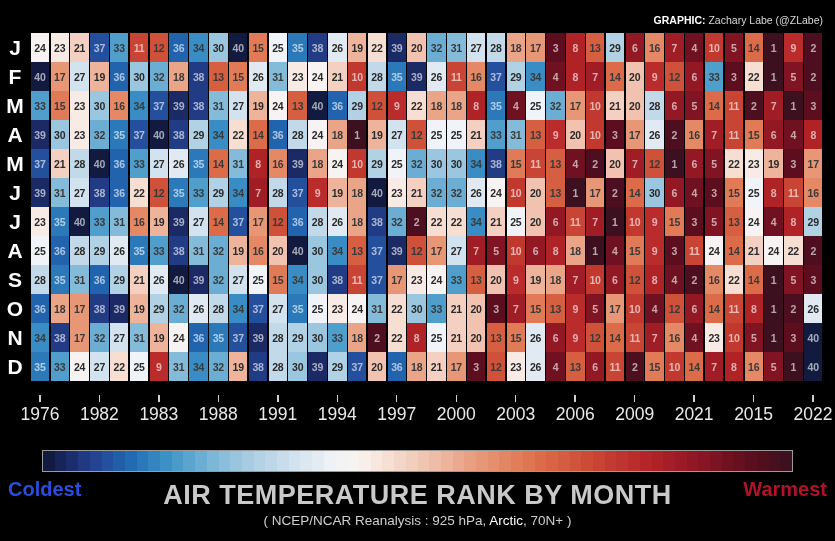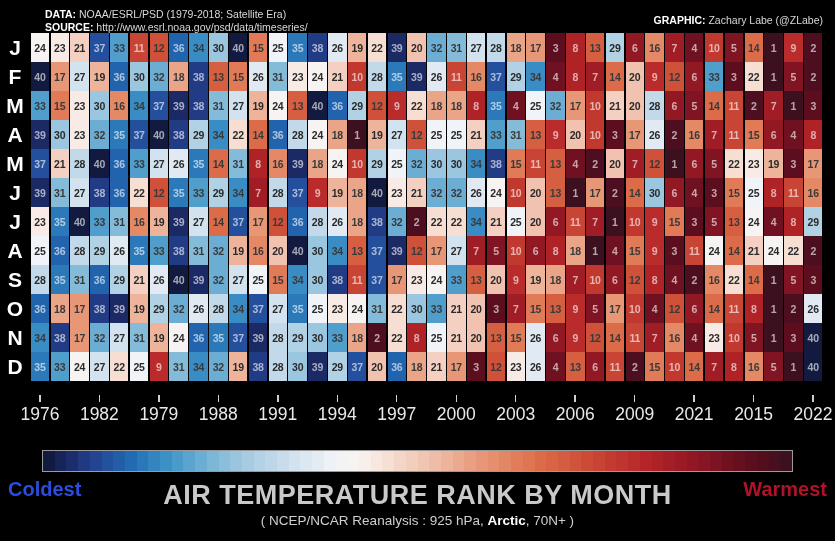--- a/index.html
+++ b/index.html
@@ -35,31 +35,27 @@
 
   #coldest{position:absolute;left:8px;top:478px;color:#2b4ddf;
            font-size:20px;font-weight:bold;}
   #warmest{position:absolute;right:8px;top:478px;color:#b01327;
            font-size:20px;font-weight:bold;}
 
   #title{position:absolute;left:0;right:0;top:480px;text-align:center;
          color:#c9c9c9;font-size:27px;font-weight:bold;letter-spacing:0.5px;}
   #subtitle{position:absolute;left:0;right:0;top:513px;text-align:center;
             color:#cfcfcf;font-size:13.5px;}
-  #subtitle b{color:#ffffff;font-weight:bold;}
+  #subtitle b{color:#ffffff;font-weight:normal;}
 </style>
 </head>
 <body>
 
 <div id="stage">
 
-  <div class="credit" id="credit-left">
-    <div><b>DATA:</b><span> NOAA/ESRL/PSD (1979-2018; Satellite Era)</span></div>
-    <div><b>SOURCE:</b><span> http://www.esrl.noaa.gov/psd/data/timeseries/</span></div>
-  </div>
 
   <div class="credit" id="credit-right">
     <b>GRAPHIC:</b><span> Zachary Labe (@ZLabe)</span>
   </div>
 
   <div class="mlabels" id="month-labels">
       <div class="mlab">J</div>
       <div class="mlab">F</div>
       <div class="mlab">M</div>
       <div class="mlab">A</div>
@@ -591,21 +587,21 @@
         <div class="tick" style="left: calc(53.75% - 0.7px);"></div>
         <div class="tick" style="left: calc(61.25% - 0.7px);"></div>
         <div class="tick" style="left: calc(68.75% - 0.7px);"></div>
         <div class="tick" style="left: calc(76.25% - 0.7px);"></div>
         <div class="tick" style="left: calc(83.75% - 0.7px);"></div>
         <div class="tick" style="left: calc(91.25% - 0.7px);"></div>
         <div class="tick" style="left: calc(98.75% - 0.7px);"></div>
       </div>
   <div class="xlab" style="left: 1.25%;">1976</div>
       <div class="xlab" style="left: 8.75%;">1982</div>
-      <div class="xlab" style="left: 16.25%;">1979</div>
+      <div class="xlab" style="left: 16.25%;">1983</div>
       <div class="xlab" style="left: 23.75%;">1988</div>
       <div class="xlab" style="left: 31.25%;">1991</div>
       <div class="xlab" style="left: 38.75%;">1994</div>
       <div class="xlab" style="left: 46.25%;">1997</div>
       <div class="xlab" style="left: 53.75%;">2000</div>
       <div class="xlab" style="left: 61.25%;">2003</div>
       <div class="xlab" style="left: 68.75%;">2006</div>
       <div class="xlab" style="left: 76.25%;">2009</div>
       <div class="xlab" style="left: 83.75%;">2021</div>
       <div class="xlab" style="left: 91.25%;">2015</div>

